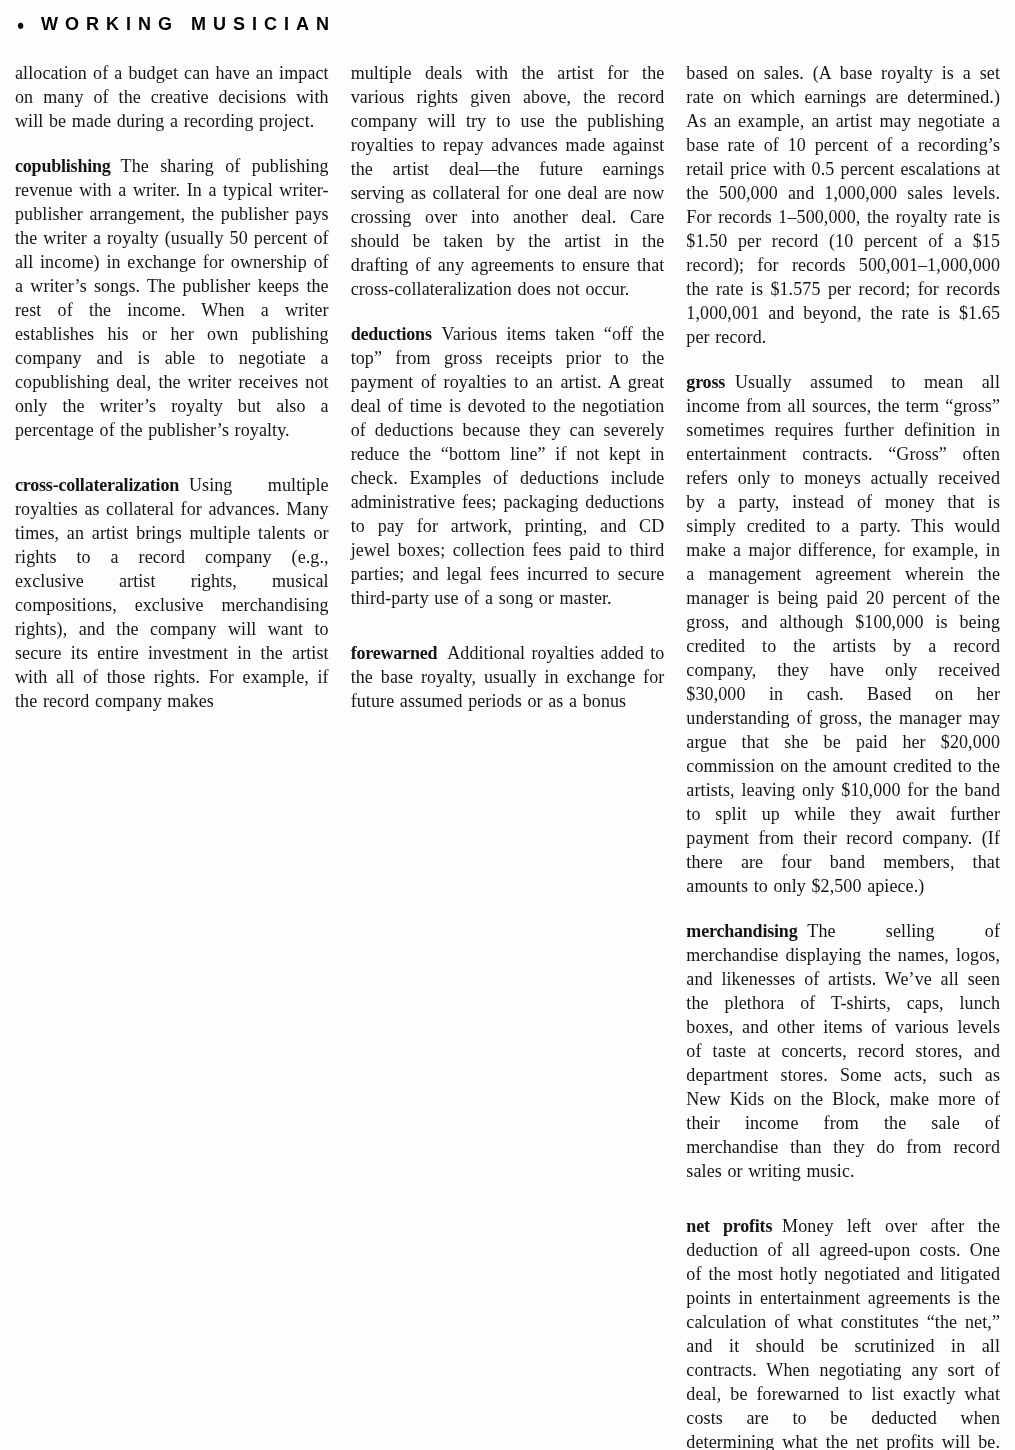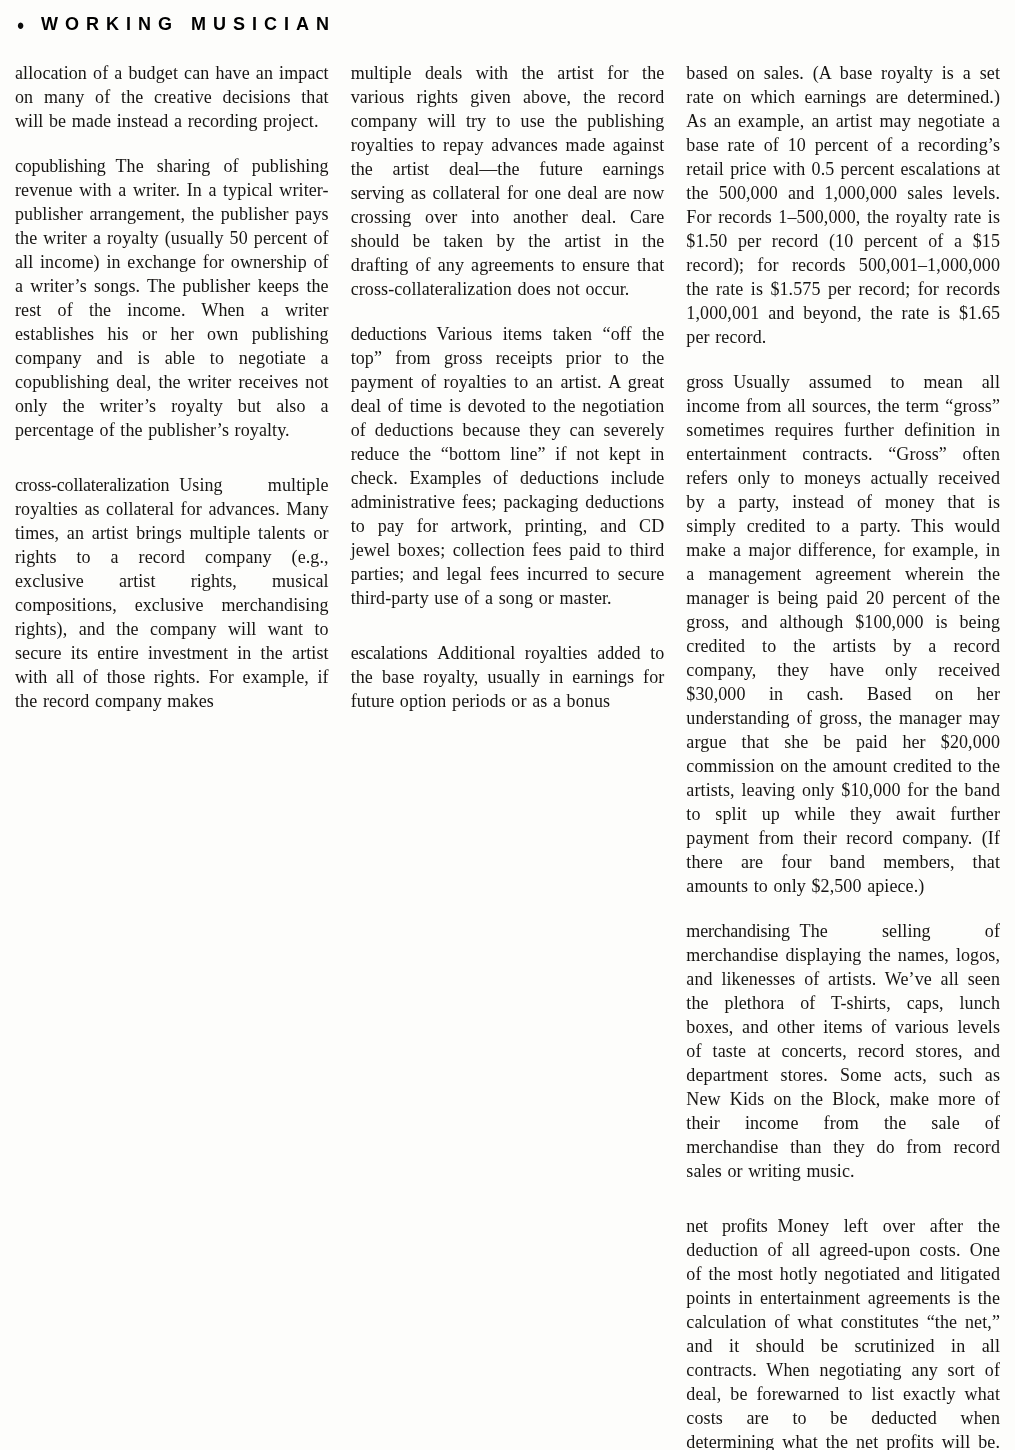--- a/index.html
+++ b/index.html
@@ -54,59 +54,59 @@
     margin: 0 0 21px 0;
     font-size: 18px;
     line-height: 24px;
     text-align: justify;
     text-justify: inter-word;
     letter-spacing: 0.1px;
     word-spacing: 1px;
   }
   .entry:last-child { margin-bottom: 0; margin-top: 31px; }
   .term {
-    font-weight: normal;
+    font-weight: bold;
     letter-spacing: -0.2px;
     margin-right: 0.55em;
   }
   .em { }
 </style>
 </head>
 <body>
 
 <div class="page">
 
   <header class="masthead">
     <span class="bullet">●</span>
     <h1>WORKING MUSICIAN</h1>
   </header>
 
   <main class="cols">
 
     <section class="col">
       <p class="entry">
-        <span>allocation of a budget can have an impact on many of the creative decisions that will be made instead a recording project.</span>
+        <span>allocation of a budget can have an impact on many of the creative decisions with will be made during a recording project.</span>
       </p>
       <p class="entry">
         <b class="term">copublishing</b><span>The sharing of publishing revenue with a writer. In a typical writer-publisher arrangement, the publisher pays the writer a royalty (usually 50 percent of all income) in exchange for ownership of a writer’s songs. The publisher keeps the rest of the income. When a writer establishes his or her own publishing company and is able to negotiate a copublishing deal, the writer receives not only the writer’s royalty but also a percentage of the publisher’s royalty.</span>
       </p>
       <p class="entry">
         <b class="term">cross-collateralization</b><span>Using multiple royalties as collateral for advances. Many times, an artist brings multiple talents or rights to a record company (e.g., exclusive artist rights, musical compositions, exclusive merchandising rights), and the company will want to secure its entire investment in the artist with all of those rights. For example, if the record company makes</span>
       </p>
     </section>
 
     <section class="col">
       <p class="entry">
         <span>multiple deals with the artist for the various rights given above, the record company will try to use the publishing royalties to repay advances made against the artist deal—the future earnings serving as collateral for one deal are now crossing over into another deal. Care should be taken by the artist in the drafting of any agreements to ensure that cross-collateralization does not occur.</span>
       </p>
       <p class="entry">
         <b class="term">deductions</b><span>Various items taken “off the top” from gross receipts prior to the payment of royalties to an artist. A great deal of time is devoted to the negotiation of deductions because they can severely reduce the “bottom line” if not kept in check. Examples of deductions include administrative fees; packaging deductions to pay for artwork, printing, and CD jewel boxes; collection fees paid to third parties; and legal fees incurred to secure third-party use of a song or master.</span>
       </p>
       <p class="entry">
-        <b class="term">escalations</b><span>Additional royalties added to the base royalty, usually in earnings for future option periods or as a bonus</span>
+        <b class="term">forewarned</b><span>Additional royalties added to the base royalty, usually in exchange for future assumed periods or as a bonus</span>
       </p>
     </section>
 
     <section class="col">
       <p class="entry">
         <span>based on sales. (A base royalty is a set rate on which earnings are determined.) As an example, an artist may negotiate a base rate of 10 percent of a recording’s retail price with 0.5 percent escalations at the 500,000 and 1,000,000 sales levels. For records 1–500,000, the royalty rate is $1.50 per record (10 percent of a $15 record); for records 500,001–1,000,000 the rate is $1.575 per record; for records 1,000,001 and beyond, the rate is $1.65 per record.</span>
       </p>
       <p class="entry">
         <b class="term">gross</b><span>Usually assumed to mean all income from all sources, the term “gross” sometimes requires further definition in entertainment contracts. “Gross” often refers only to moneys actually received by a party, instead of money that is simply credited to a party. This would make a major difference, for example, in a management agreement wherein the manager is being paid 20 percent of the gross, and although $100,000 is being credited to the artists by a record company, they have only received $30,000 in cash. Based on her understanding of gross, the manager may argue that she be paid her $20,000 commission on the amount </span><span class="em">credited</span><span> to the artists, leaving only $10,000 for the band to split up while they await further payment from their record company. (If there are four band members, that amounts to only $2,500 apiece.)</span>
       </p>

